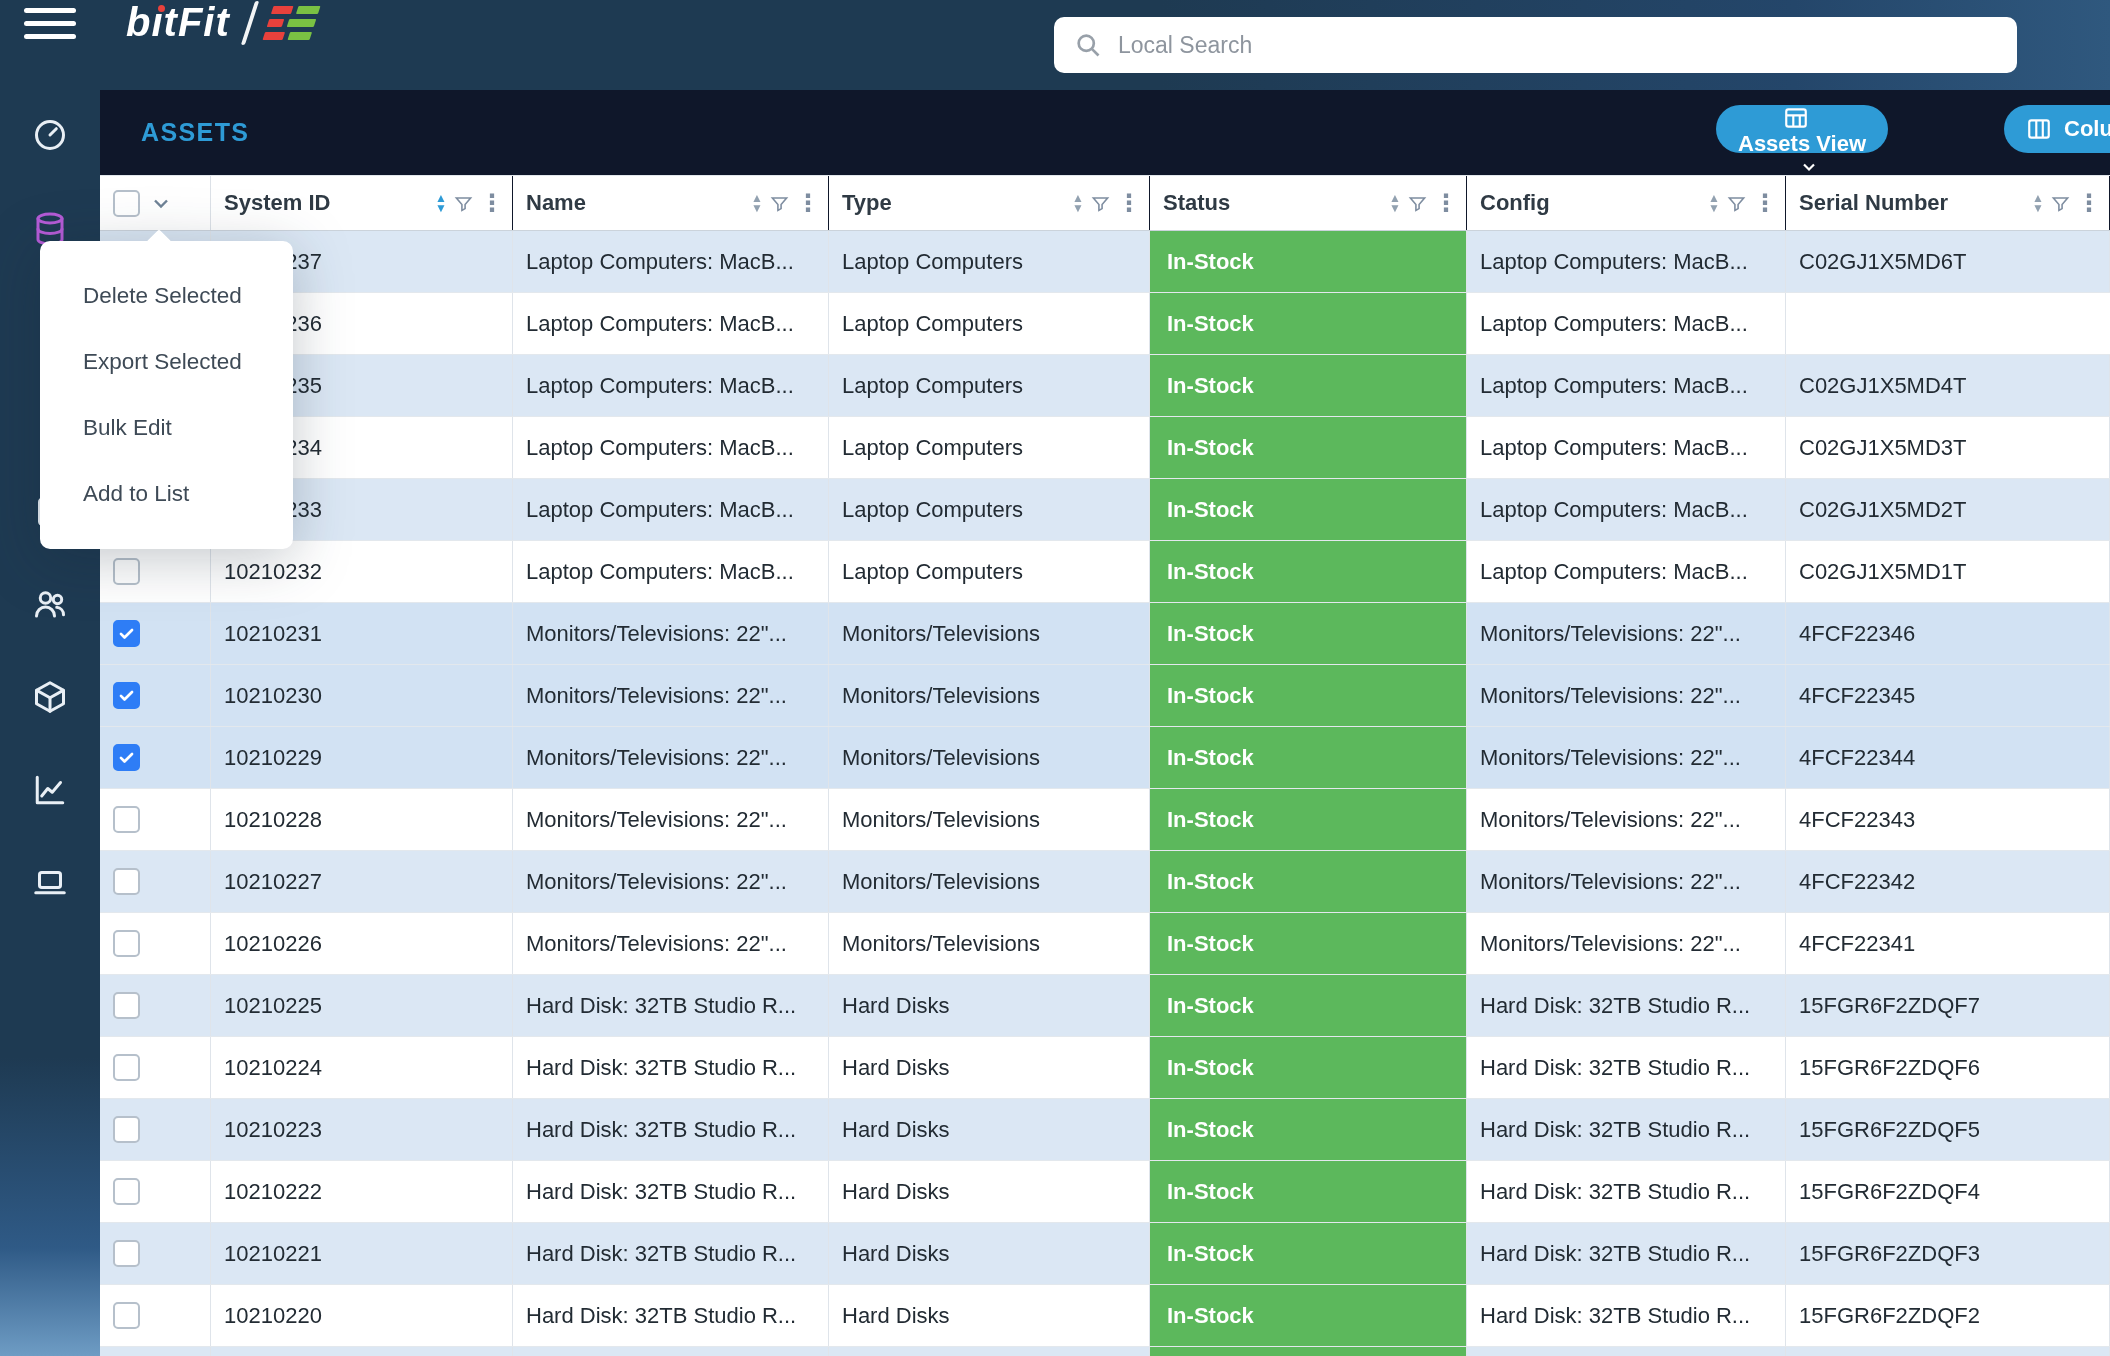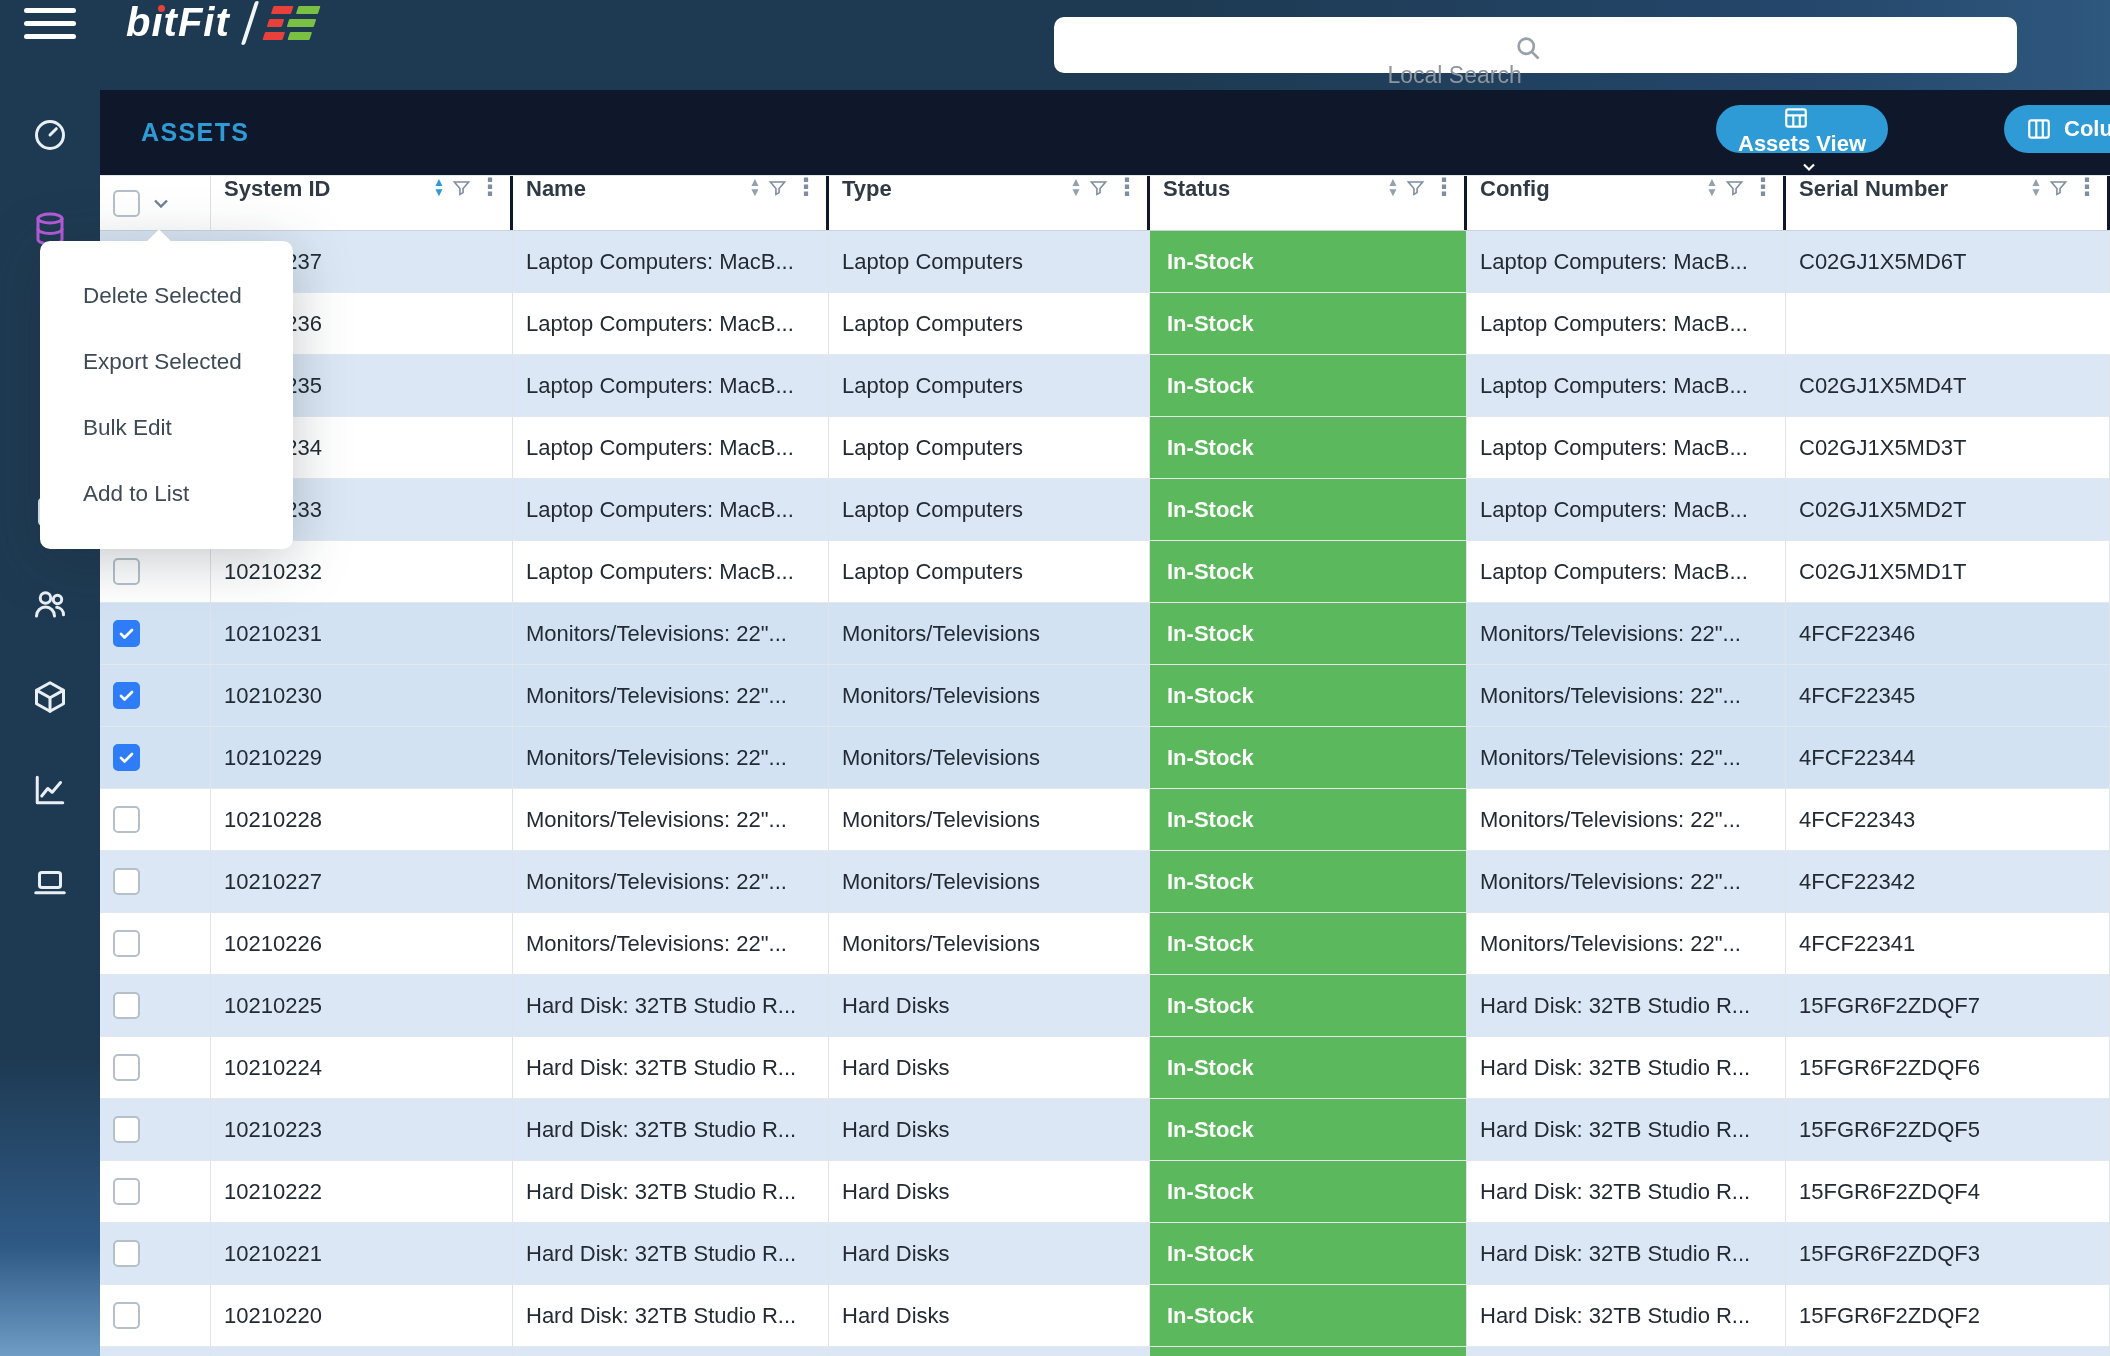--- a/index.html
+++ b/index.html
@@ -17,21 +17,21 @@
   .logo-text { color:#fff; font-size:40px; font-weight:700; font-style:italic; letter-spacing:1px; }
   .iwrap { position:relative; font-style:italic; }
   .iwrap .dot { position:absolute; left:58%; top:5px; width:7px; height:7px; background:#E8413C; border-radius:50%; }
   .logo-slash { width:4px; height:44px; background:#fff; transform:skewX(-18deg); margin:0 16px 0 18px; border-radius:2px; opacity:.95; }
   .logo-mark { display:flex; flex-direction:column; gap:5px; transform:skewX(-18deg); }
   .logo-mark .r { display:flex; gap:5px; }
   .logo-mark b { display:block; height:8px; border-radius:1px; }
   .b-red { background:#E8413C; } .b-green { background:#7AC143; }
 
   .search { position:absolute; left:1054px; top:17px; width:963px; height:56px; background:#fff;
-    border-radius:10px; display:flex; align-items:center; padding:17px 20px;flex-direction:column; }
+    border-radius:10px; display:flex; align-items:center; padding:17px 20px; }
   .search svg { width:28px; height:28px; margin-right:16px; flex:0 0 auto; stroke:#98A0A9; stroke-width:2.3; fill:none; }
   .search input { border:none; outline:none; font-size:23px; color:#333; flex:1; background:transparent; font-family:inherit; }
   .search input::placeholder { color:#8E959E; opacity:1; }
 
   
   .sidebar { position:absolute; left:0; top:0; width:100px; height:1356px; z-index:4;
     background:linear-gradient(180deg,#1E3A52 0%,#1E3A52 78%,#2F5A86 92%,#6E9CC4 100%); }
   .side-icon { position:absolute; left:50%; transform:translateX(-50%); width:44px; height:44px;
     display:flex; align-items:center; justify-content:center; cursor:pointer; }
   .side-icon svg { width:36px; height:36px; stroke:#E9EFF5; stroke-width:2; fill:none;
@@ -46,21 +46,21 @@
     border-radius:24px; display:flex; align-items:center; font-size:22px; font-weight:600;
     font-family:inherit; cursor:pointer; padding:0 22px; }
   .btn svg { width:26px; height:26px; margin-right:12px; stroke:#fff; stroke-width:2; fill:none; flex:0 0 auto; }
   .btn svg.chev { width:20px; height:20px; margin:0 0 0 14px; stroke-width:2.6; }
   .btn-assets-view { left:1616px;flex-direction:column; }
   .btn-columns { left:1904px; width:280px; }
 
   
   .grid7 { display:grid; grid-template-columns:111px 302px 316px 321px 317px 319px 324px; }
   .thead { height:56px; border-top:1px solid #E2E7EC; border-bottom:1px solid #CBD3DB; background:#fff; }
-  .th { display:flex; align-items:flex-start; border-right:3px solid #0f172a; padding:0 8px 0 13px;
+  .th { display:flex; align-items:center; border-right:1px solid #0f172a; padding:0 8px 0 13px;
     font-size:22px; font-weight:700; color:#2F3A44; min-width:0; }
   .th .label { flex:1; white-space:nowrap; overflow:hidden; }
   .hicons { display:flex; align-items:center; gap:7px; flex:0 0 auto; }
   .sort { display:flex; flex-direction:column; cursor:pointer; }
   .sort i { font-style:normal; font-size:12px; line-height:10px; color:#92A1B0; }
   .sort.active i { color:#2E9BD6; }
   .funnel { width:19px; height:19px; stroke:#7E8DA0; stroke-width:2; fill:none; cursor:pointer; }
   .kebab { font-size:24px; color:#7E8DA0; cursor:pointer; line-height:22px; font-family:"DejaVu Sans",sans-serif; }
   .th-select, .td-select { display:flex; align-items:center; padding-left:13px; gap:9px; border-right:1px solid #DCE1E7; }
   .chev-small { width:24px; height:24px; stroke:#6F8396; stroke-width:2.4; fill:none; cursor:pointer; flex:0 0 auto; }

